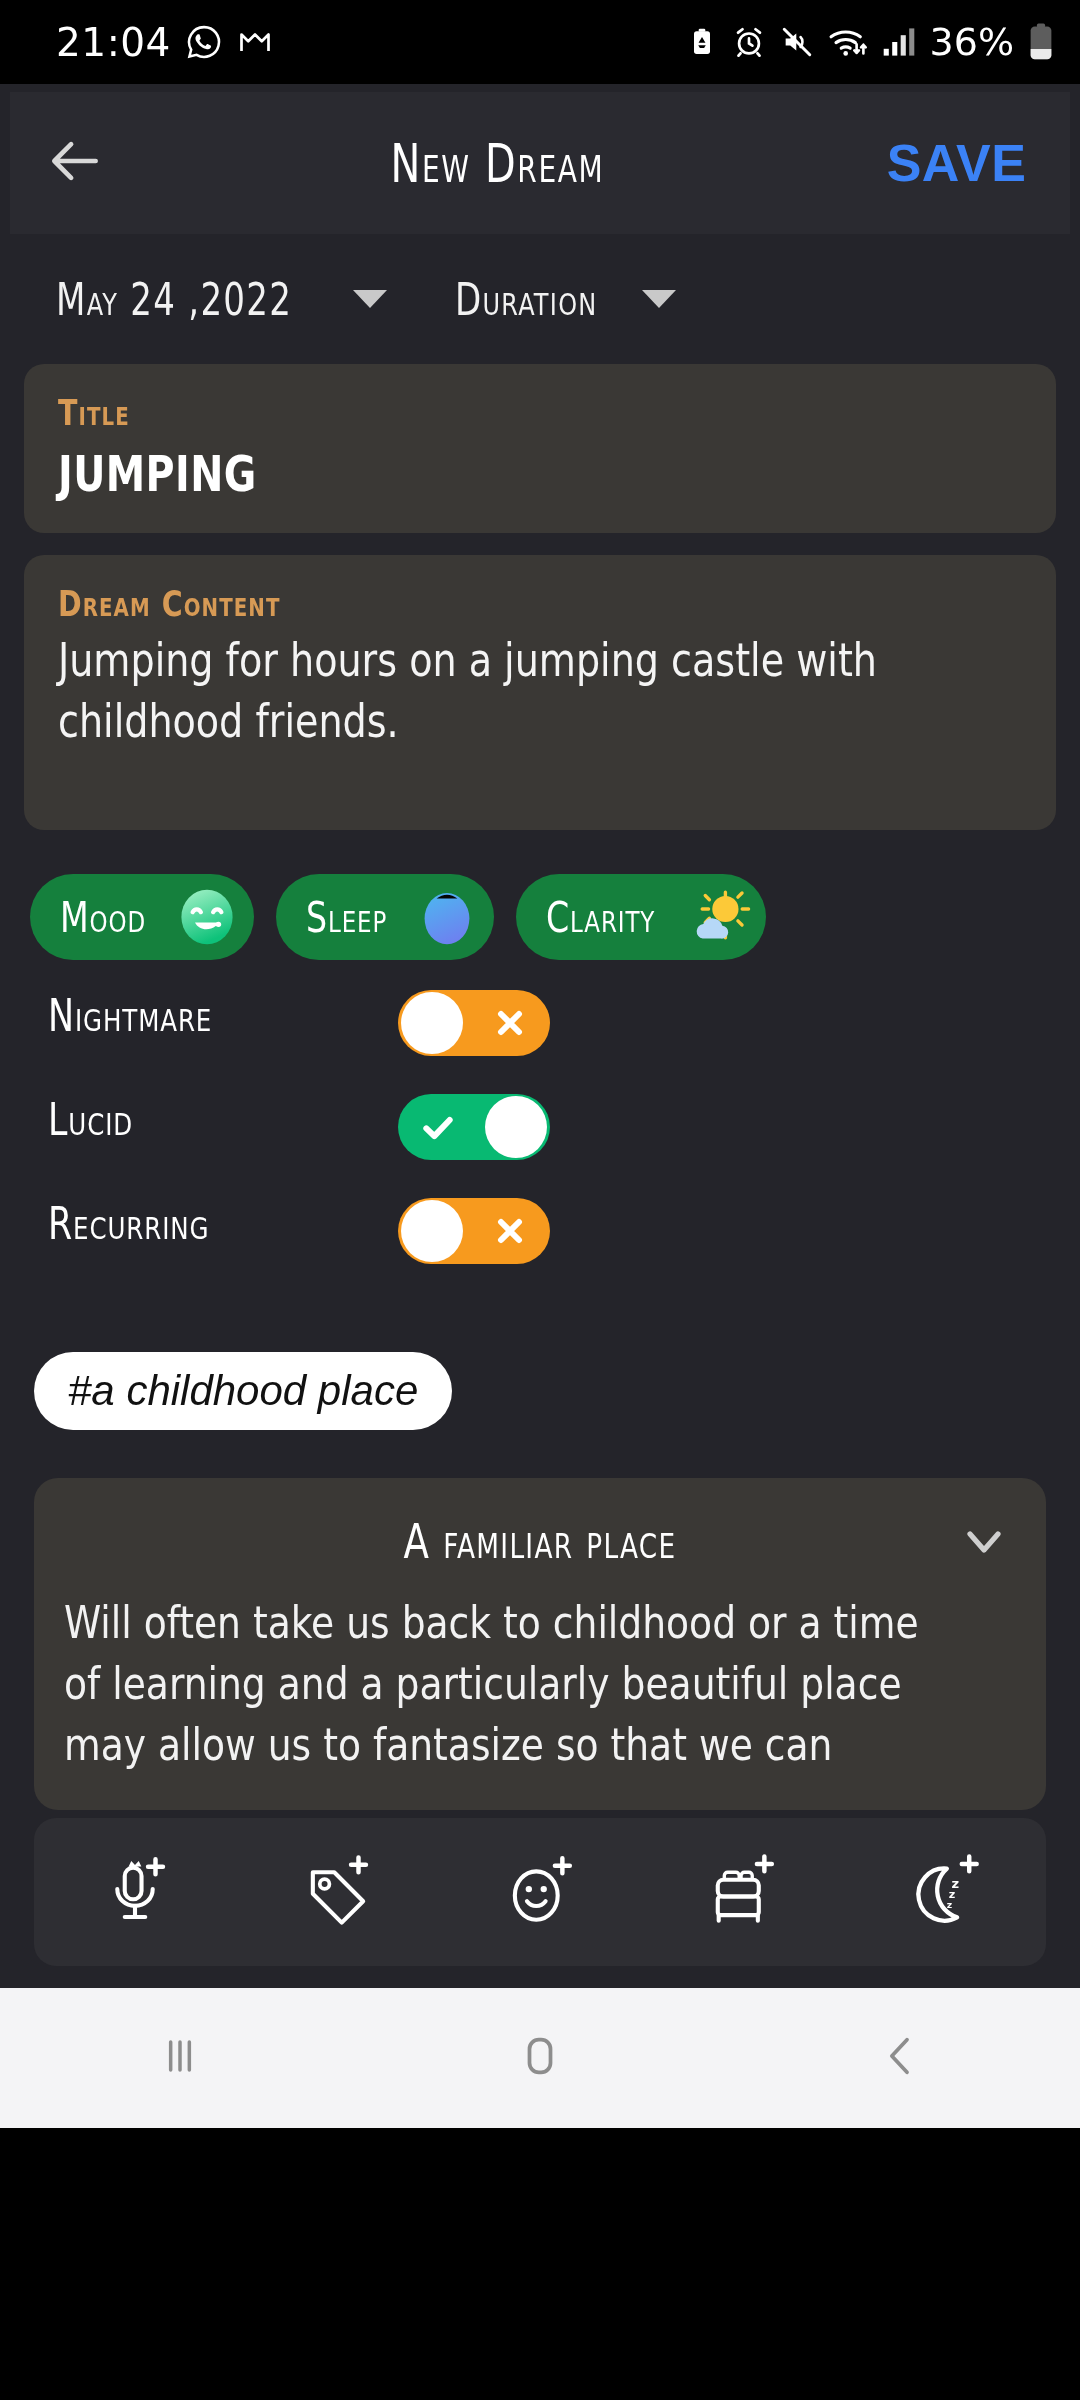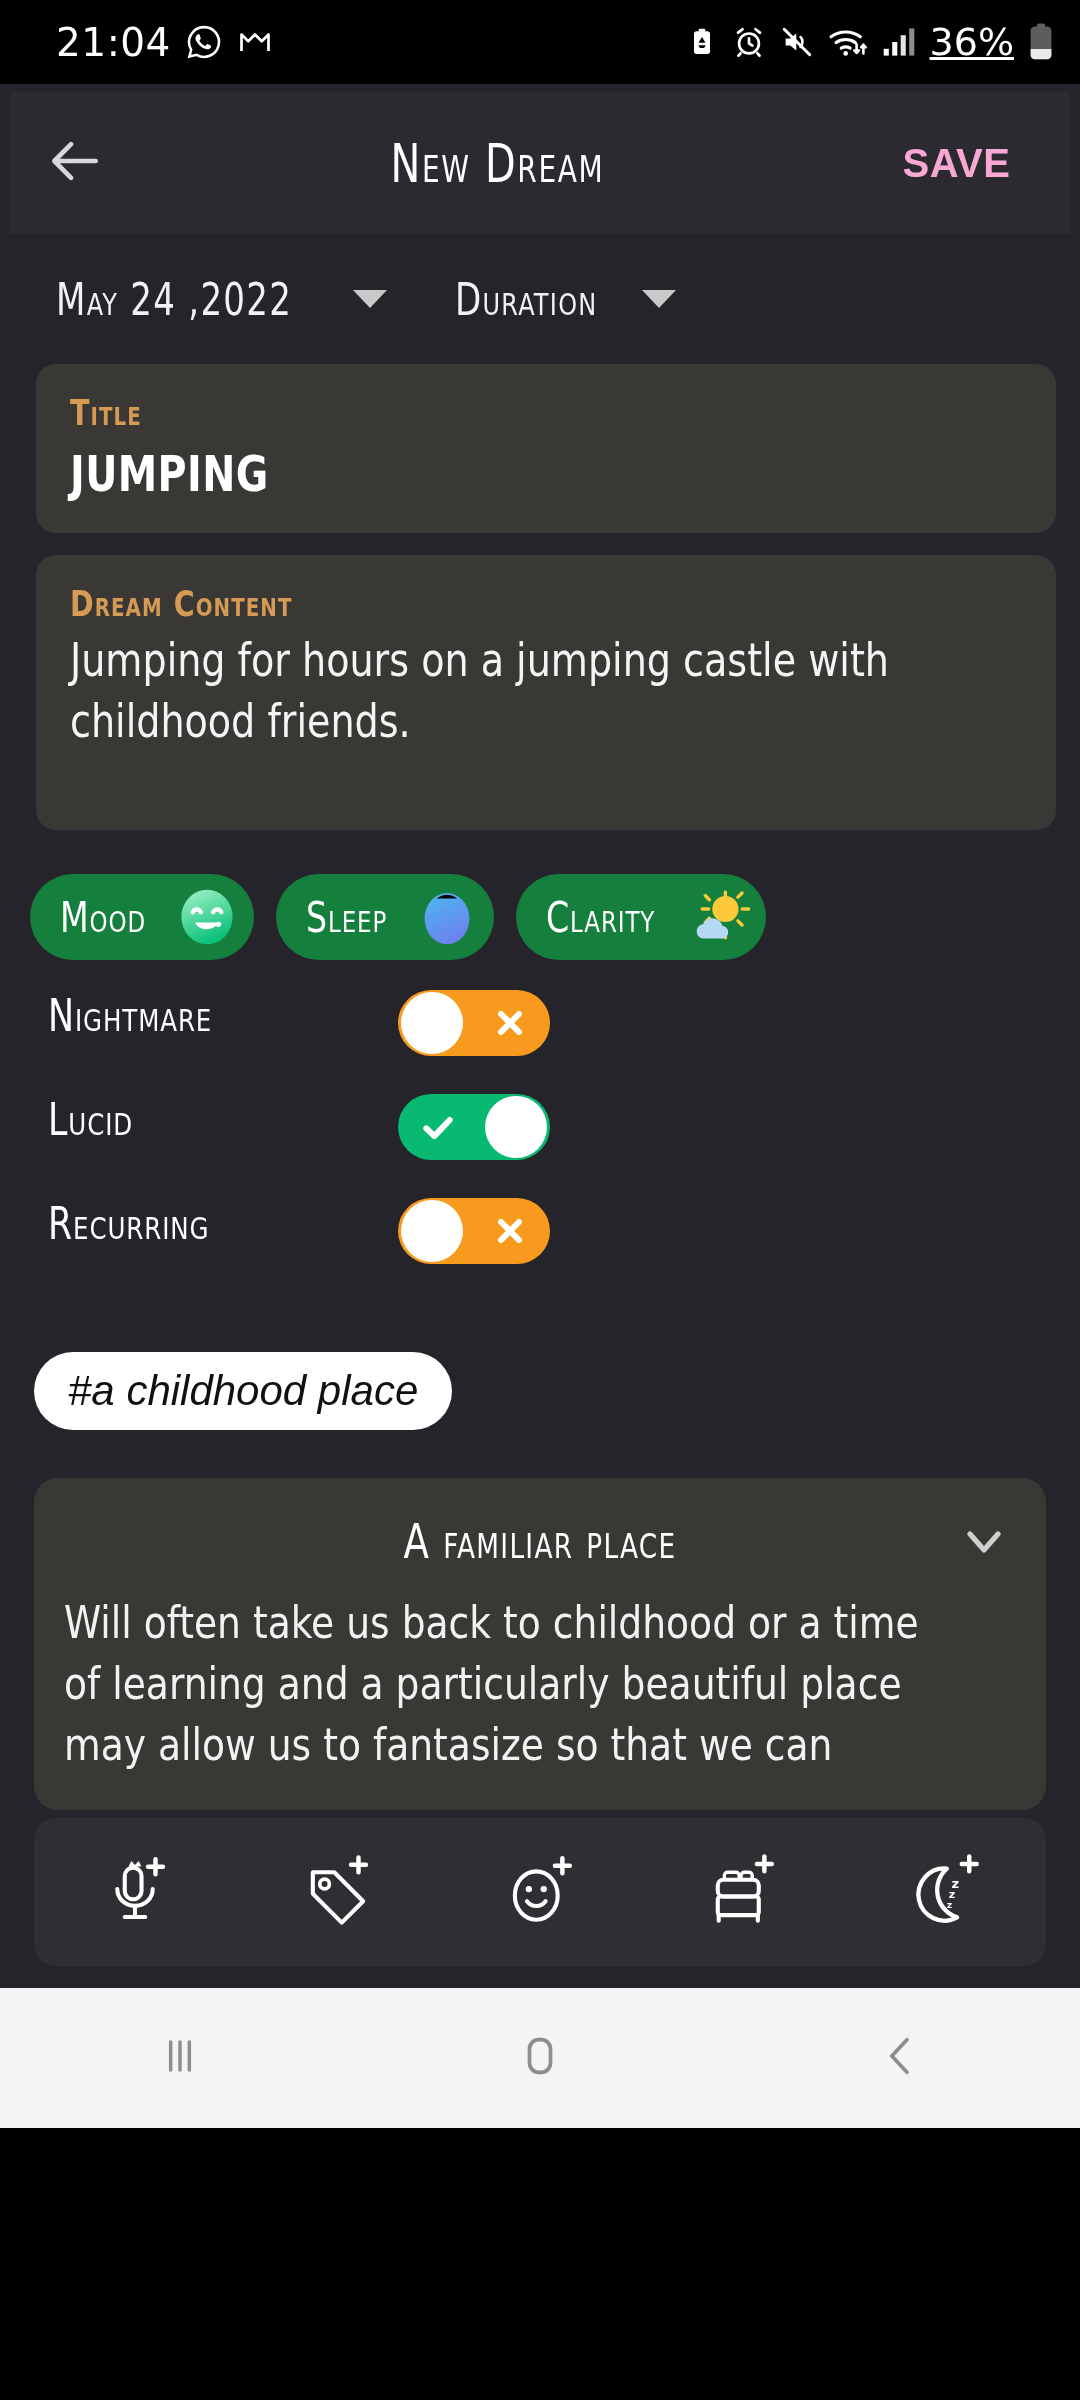--- a/index.html
+++ b/index.html
@@ -13,60 +13,60 @@
 
   
   .statusbar{
     position:absolute; top:0; left:0; width:1080px; height:84px;
     background:#000; color:#fff;
     display:flex; align-items:center; justify-content:space-between;
     padding:0 26px 0 56px;
   }
   .sb-left{ display:flex; align-items:center; gap:14px; }
   .sb-clock{ font-size:39px; letter-spacing:.5px; font-family:"DejaVu Sans", sans-serif; }
-  .sb-right{ display:flex; align-items:center; gap:14px;text-decoration:underline; }
+  .sb-right{ display:flex; align-items:center; gap:14px; }
   .sb-pct{ font-size:38px; font-family:"DejaVu Sans", sans-serif; letter-spacing:0px; }
   .sb-ico{ display:inline-flex; align-items:center; }
 
   
   .appbar{
     position:absolute; top:92px; left:10px; width:1060px; height:142px;
     background:#2a2a30;
     display:flex; align-items:center;
   }
   .back-btn{ width:130px; display:flex; align-items:center; justify-content:center; }
   .appbar-title{
     flex:1; text-align:center; color:#ffffff;
     font-family:"Liberation Sans Narrow","DejaVu Sans Condensed","Liberation Sans",sans-serif;
     font-size:54px; font-variant:small-caps; letter-spacing:2px;
     transform:scaleX(.82); transform-origin:center;
   }
   .save-btn{
-    width:215px; text-align:center; color:#f9a8d4;
-    font-size:40px; font-weight:bold; letter-spacing:.5px;
+    width:215px; text-align:center; color:#3b82f6;
+    font-size:52px; font-weight:bold; letter-spacing:.5px;
     padding-right:12px;
   }
 
   
   .content{ position:absolute; top:234px; left:0; width:1080px; }
 
   
   .meta-row{ display:flex; align-items:center; height:130px; padding:0 56px; }
   .meta-item{ display:flex; align-items:center; gap:22px; }
   .meta-text{
     color:#f2f2f2; font-size:44px; font-variant:small-caps; letter-spacing:1.5px;
     font-family:"Liberation Sans Narrow","DejaVu Sans Condensed","Liberation Sans",sans-serif;
     transform:scaleX(.86); transform-origin:left center;
   }
   .caret{ width:0;height:0;border-left:17px solid transparent;border-right:17px solid transparent;border-top:18px solid #c9c9c9; }
   .meta-gap{ width:68px; }
 
   
   .card{
-    margin:0 24px 22px 36px; background:#3a3835; border-radius:20px;
+    margin:0 24px 22px 24px; background:#3a3835; border-radius:20px;
     padding:28px 34px 30px 34px;
   }
   .card-label{
     color:#d79a55; font-size:36px; font-variant:small-caps; letter-spacing:1.2px; font-weight:600;
     font-family:"Liberation Sans Narrow","DejaVu Sans Condensed","Liberation Sans",sans-serif;
     transform:scaleX(.88); transform-origin:left center; display:block;
   }
   .card-title-value{
     color:#fff; font-size:50px; font-weight:bold; letter-spacing:.5px; margin-top:12px;
     font-family:"Liberation Sans Narrow","DejaVu Sans Condensed","Liberation Sans",sans-serif;

